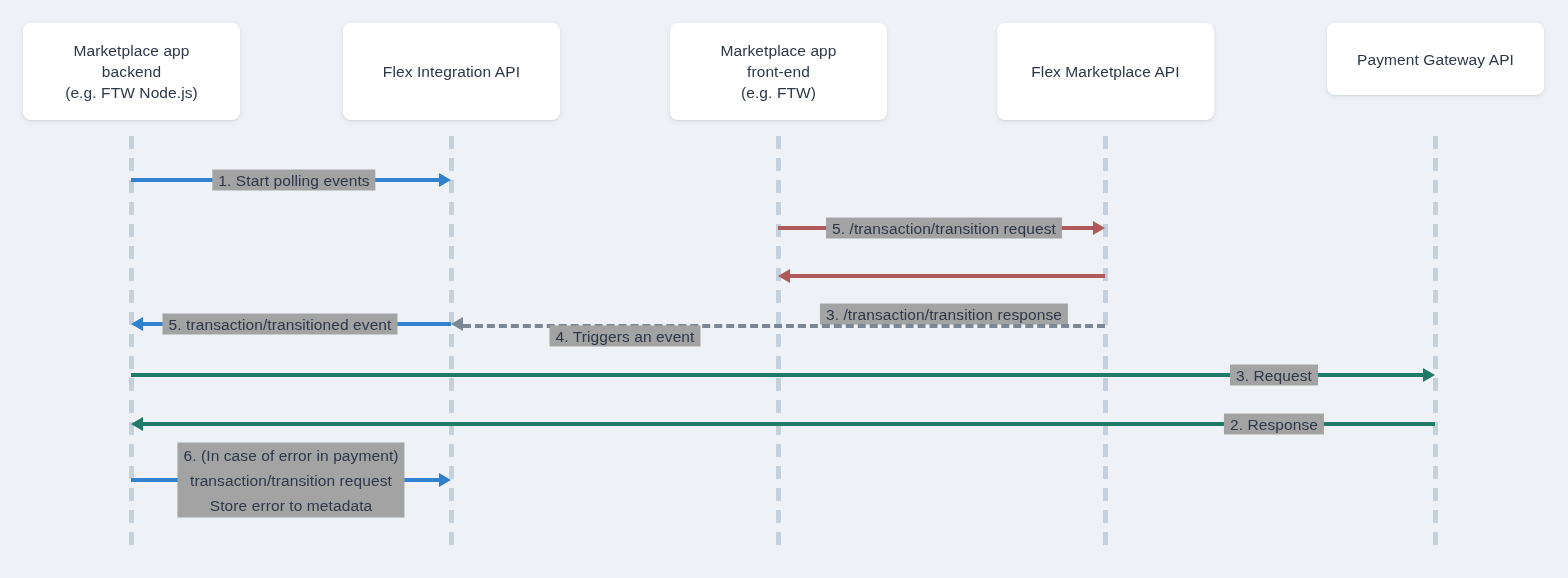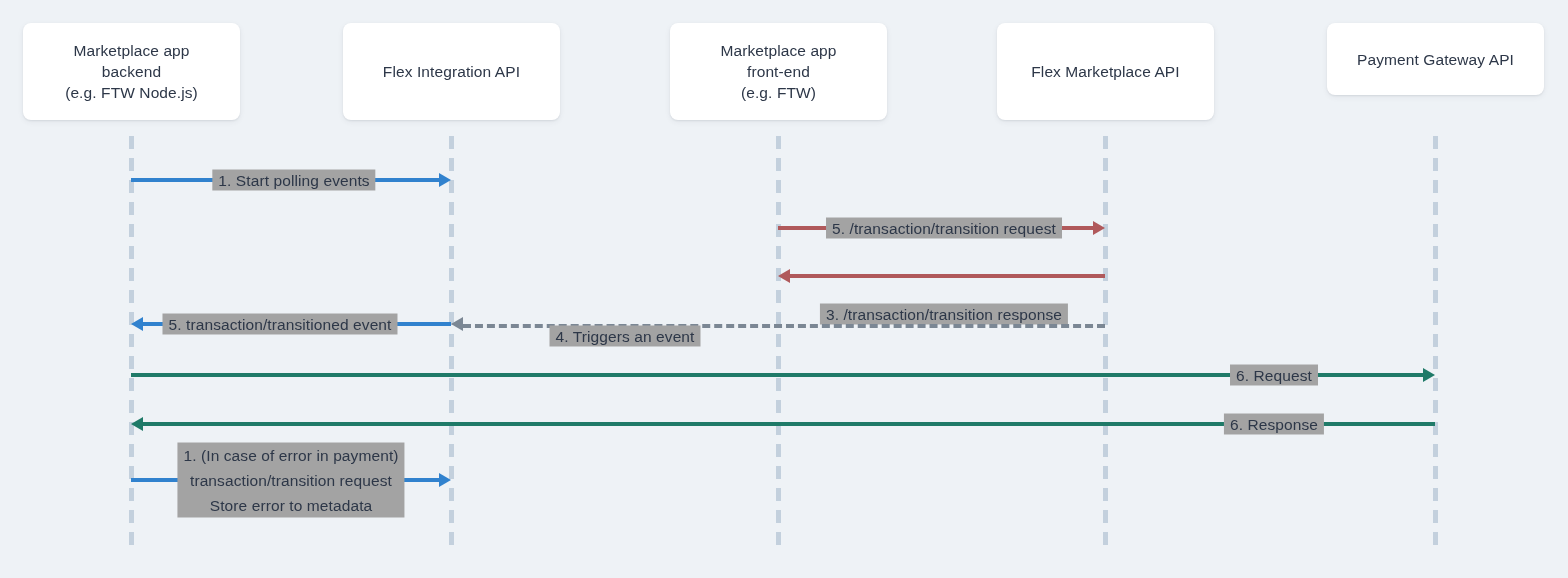--- a/index.html
+++ b/index.html
@@ -155,28 +155,28 @@
         <div class="label" style="left: 625px; top: 0px; margin-top: 12px;">4. Triggers an event</div>
       </div>
       <div class="msg" style="left: 0px; top: 324px; width: 100%;">
         <div class="line" style="background: rgb(49, 130, 206); left: 143px; width: 308px;"></div>
         <div class="head left" style="left: 131px; border-right-color: rgb(49, 130, 206);"></div>
         <div class="label" style="left: 280px; top: 0px;">5. transaction/transitioned event</div>
       </div>
       <div class="msg" style="left: 0px; top: 375px; width: 100%;">
         <div class="line" style="background: rgb(31, 122, 104); left: 131px; width: 1292px;"></div>
         <div class="head right" style="left: 1423px; border-left-color: rgb(31, 122, 104);"></div>
-        <div class="label" style="left: 1274px; top: 0px;">6. Request</div>
+        <div class="label" style="left: 1274px; top: 0px;">3. Request</div>
       </div>
       <div class="msg" style="left: 0px; top: 424px; width: 100%;">
         <div class="line" style="background: rgb(31, 122, 104); left: 143px; width: 1292px;"></div>
         <div class="head left" style="left: 131px; border-right-color: rgb(31, 122, 104);"></div>
-        <div class="label" style="left: 1274px; top: 0px;">6. Response</div>
+        <div class="label" style="left: 1274px; top: 0px;">2. Response</div>
       </div>
       <div class="msg" style="left: 0px; top: 480px; width: 100%;">
         <div class="line" style="background: rgb(49, 130, 206); left: 131px; width: 308px;"></div>
         <div class="head right" style="left: 439px; border-left-color: rgb(49, 130, 206);"></div>
-        <div class="label multi" style="left: 291px; top: 0px;">1. (In case of error in payment)
+        <div class="label multi" style="left: 291px; top: 0px;">6. (In case of error in payment)
 transaction/transition request
 Store error to metadata</div>
       </div>
     </div>
 </div>
 
 </body></html>

